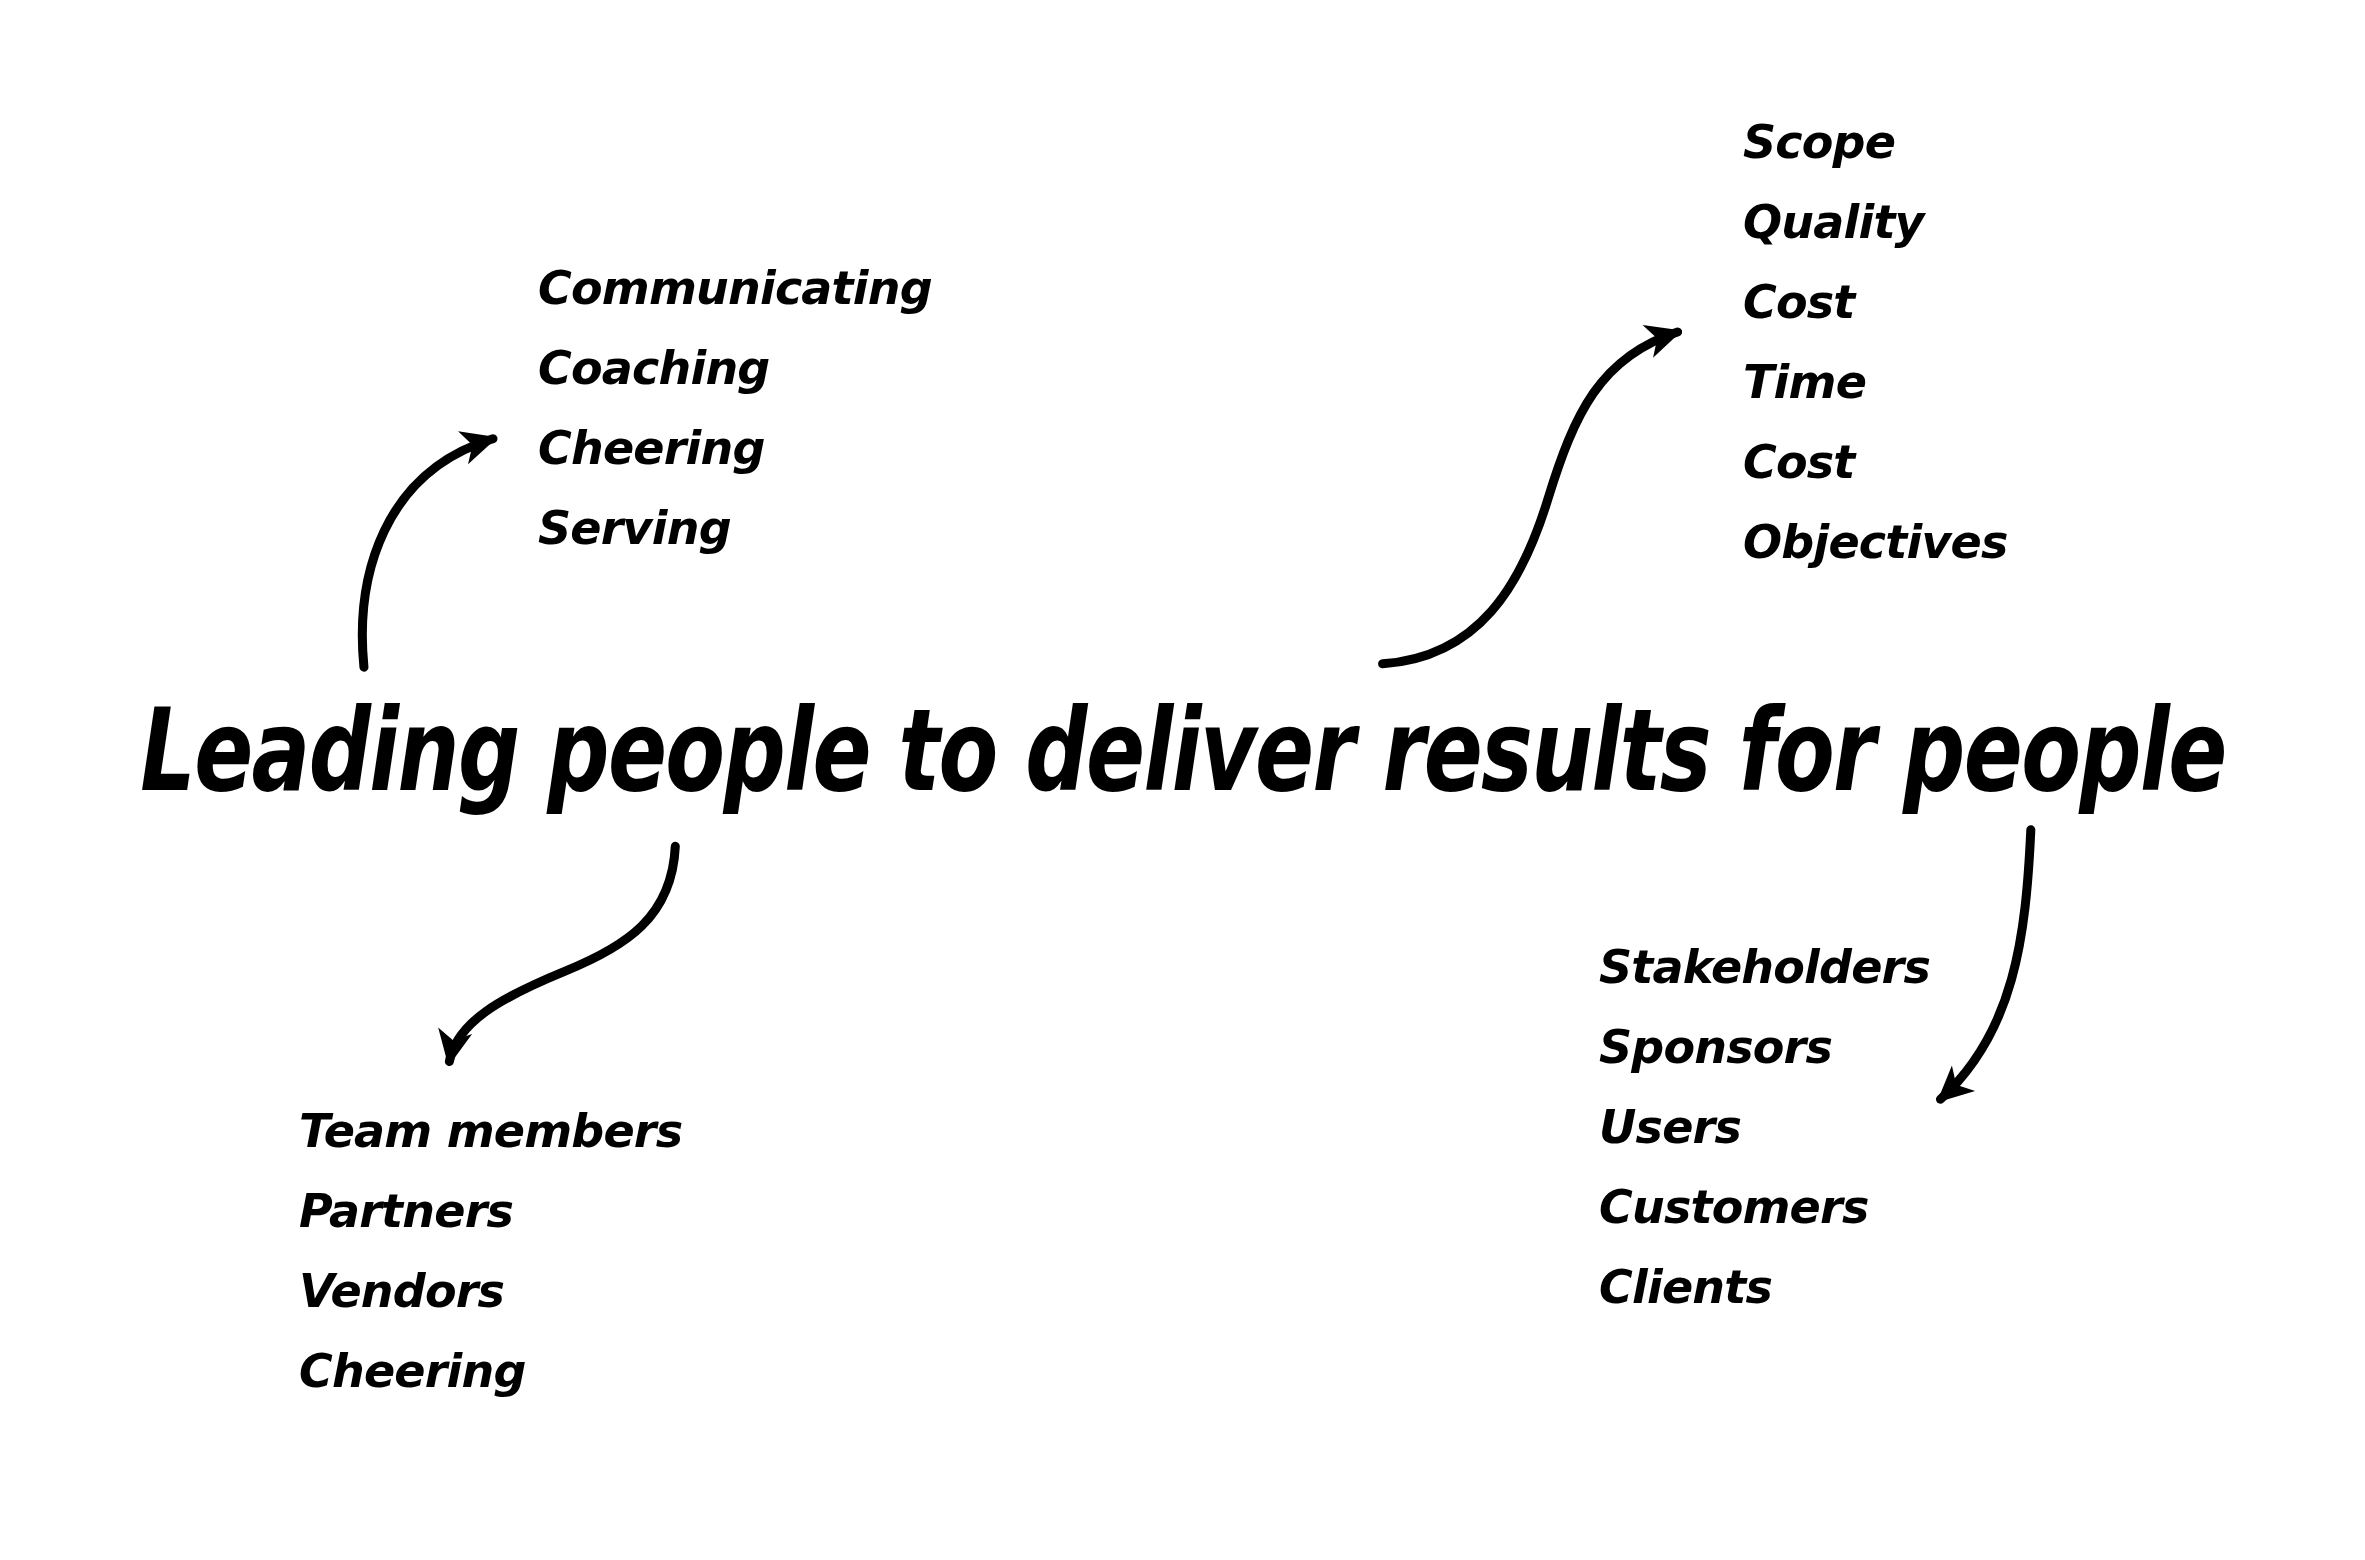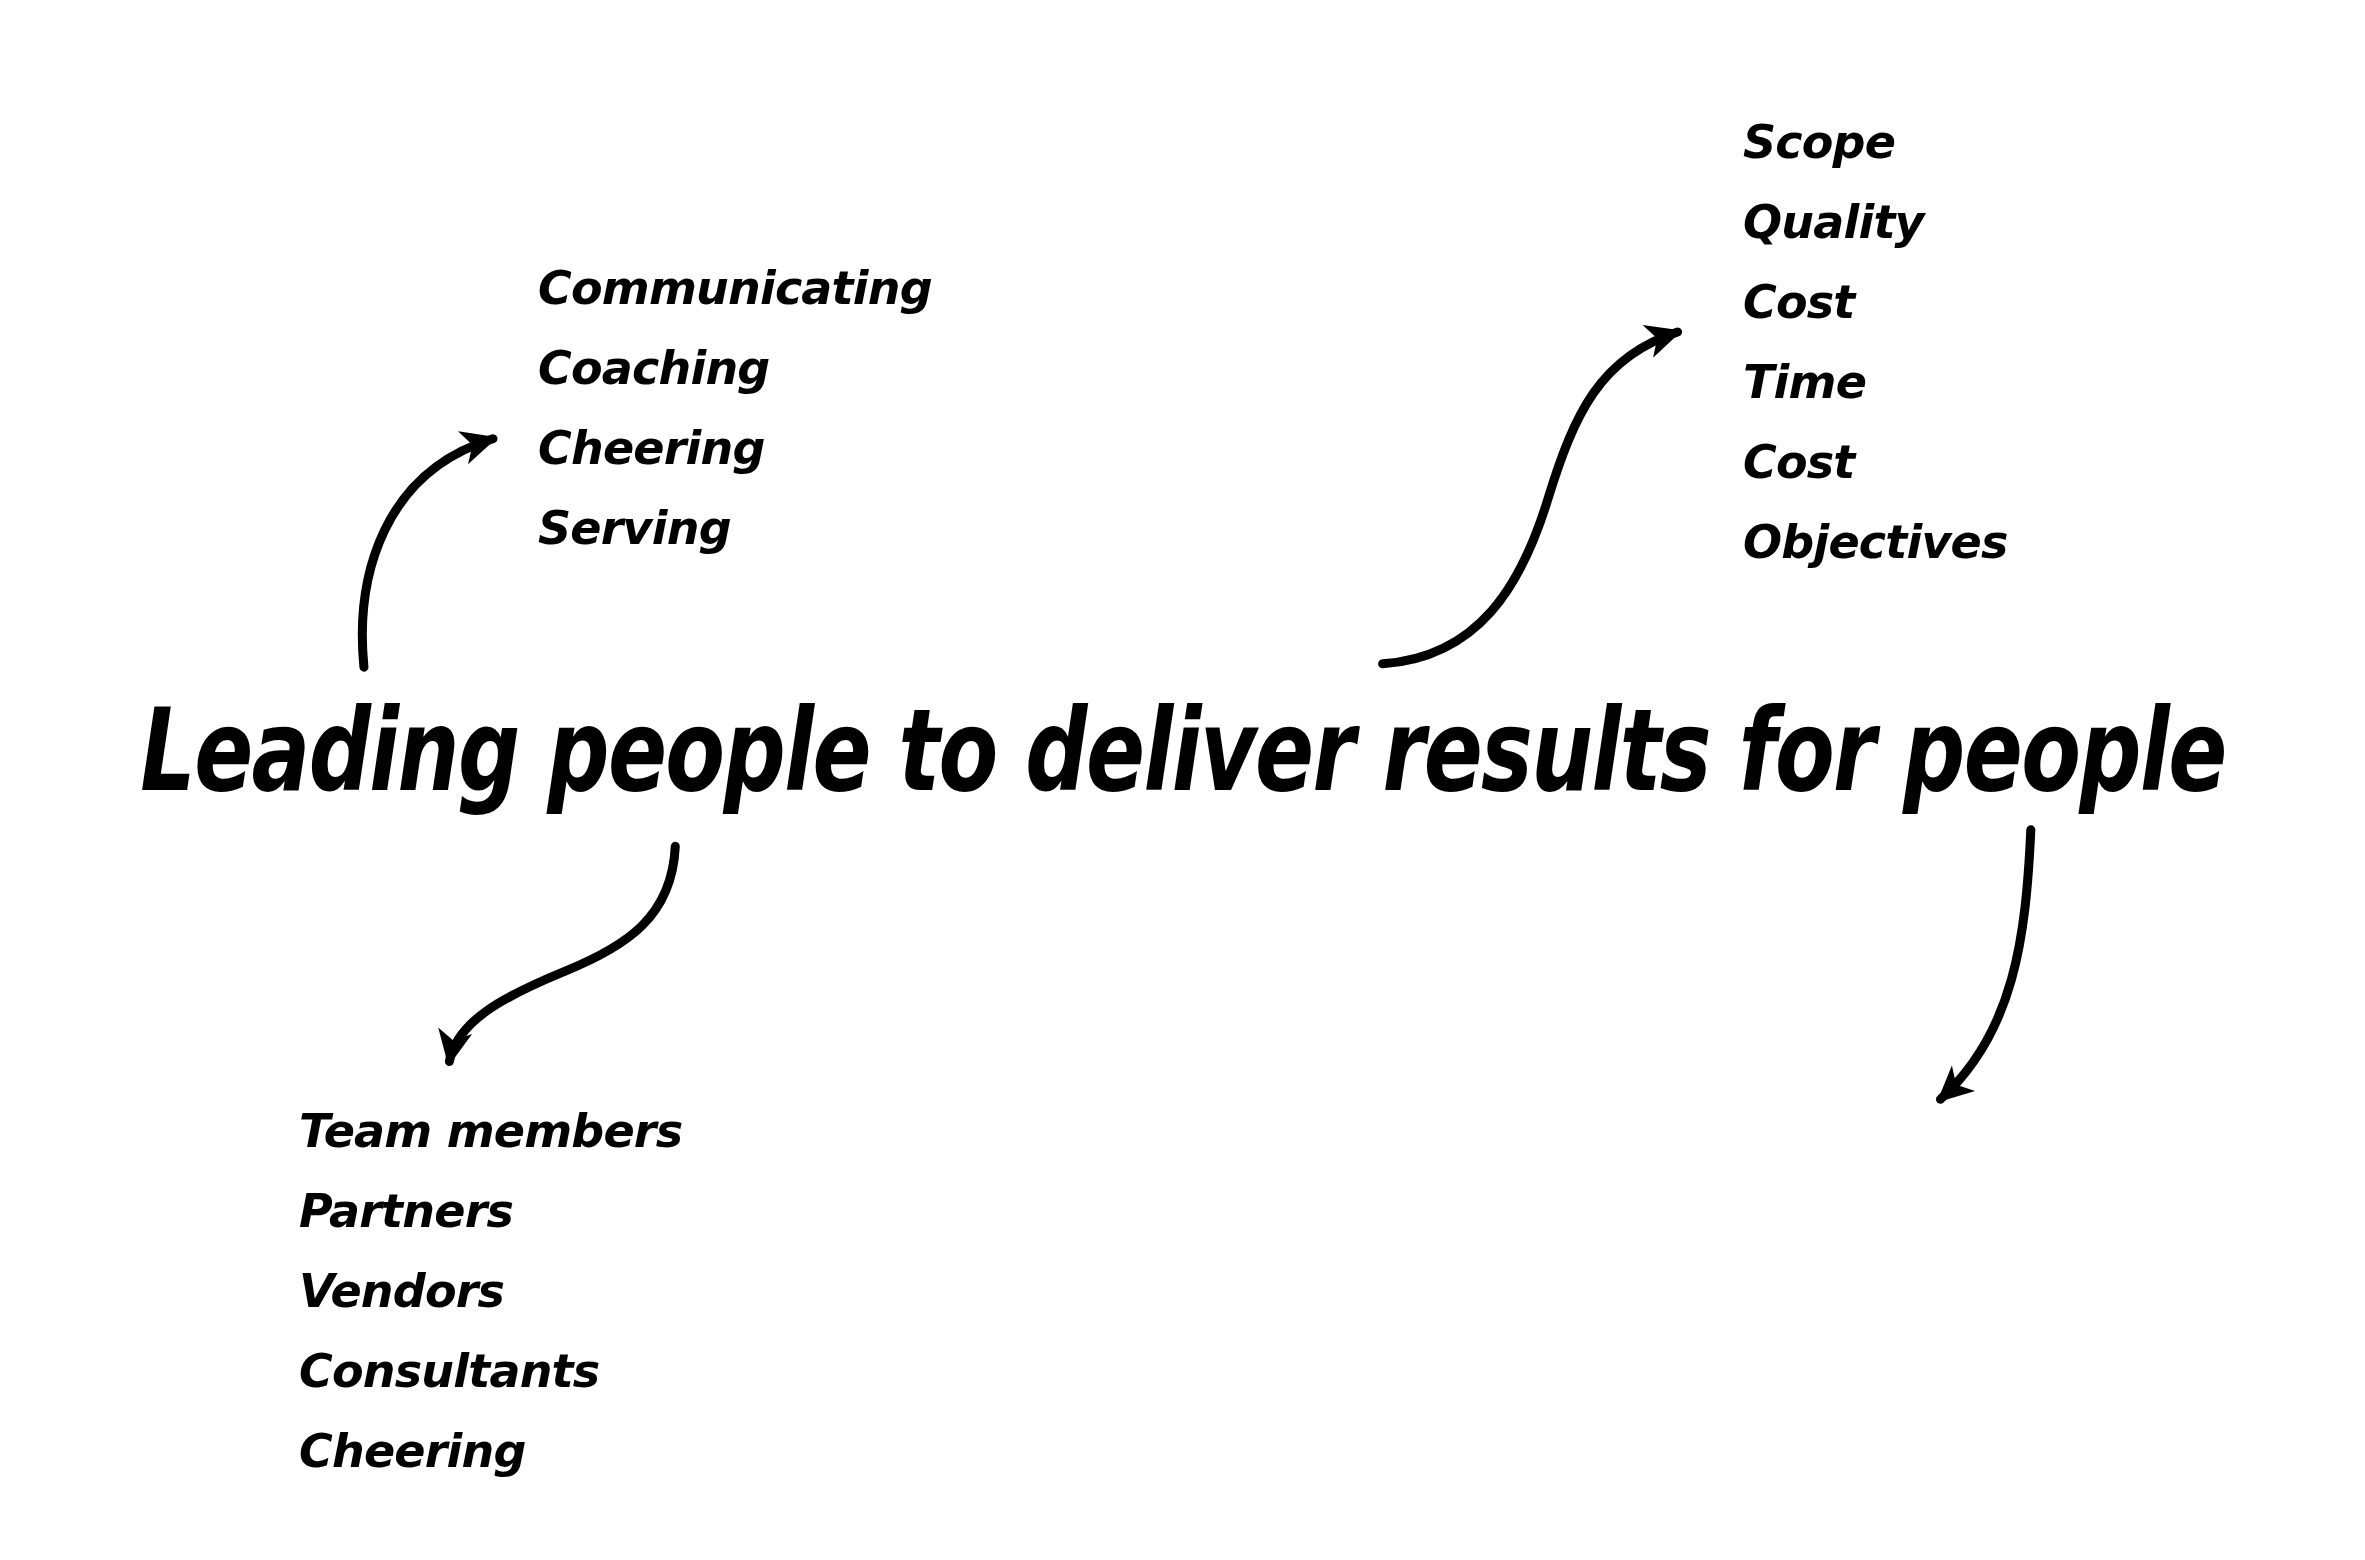--- a/index.html
+++ b/index.html
@@ -93,19 +93,25 @@
     <div>Cost</div>
     <div>Objectives</div>
   </div>
 
   <div class="title hand">Leading people to deliver results for people</div>
 
   <div class="list list-bottom-left hand">
     <div>Team members</div>
     <div>Partners</div>
     <div>Vendors</div>
-    <div>Consultants</div>
     <div>Cheering</div>
   </div>
 
+  <div class="list list-bottom-right hand">
+    <div>Stakeholders</div>
+    <div>Sponsors</div>
+    <div>Users</div>
+    <div>Customers</div>
+    <div>Clients</div>
+  </div>
 
 </div>
 
 
 </body></html>

